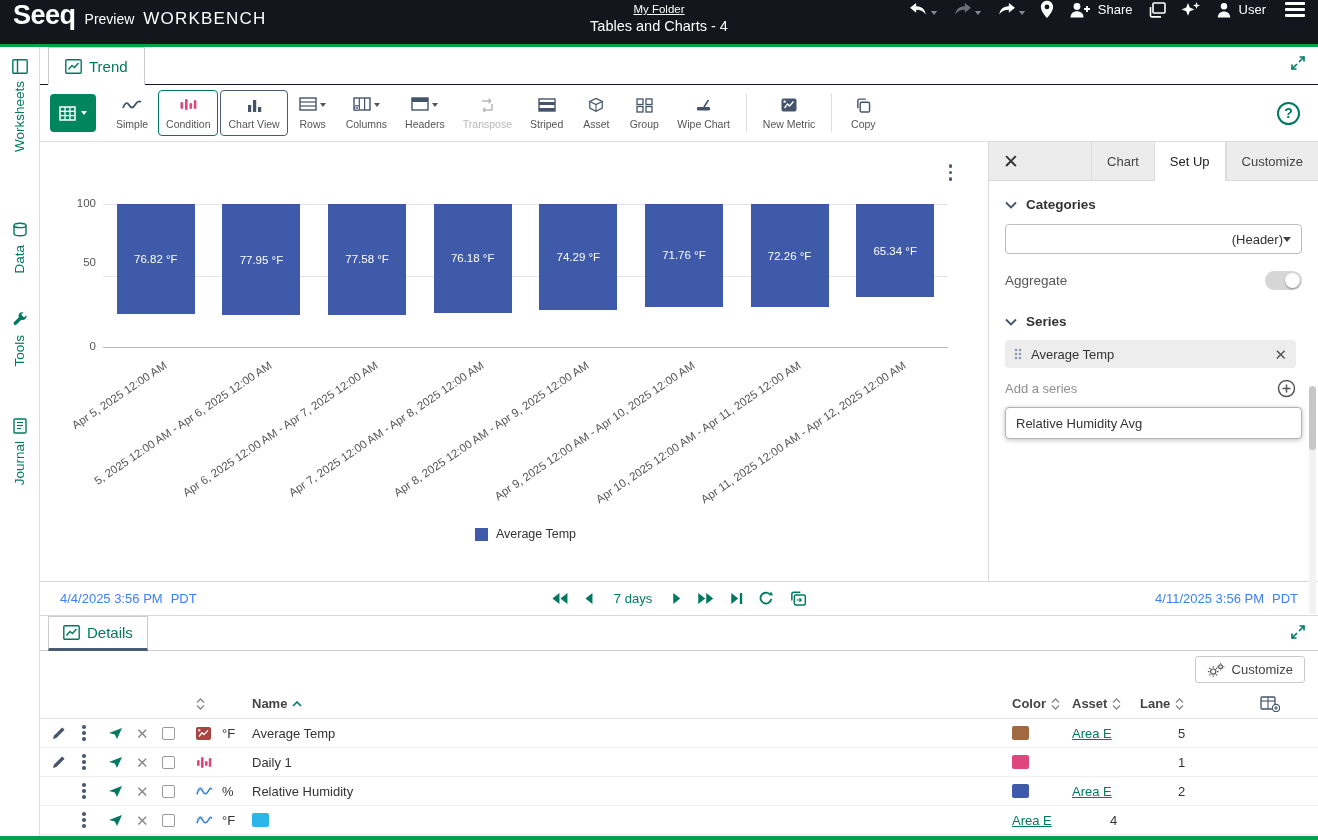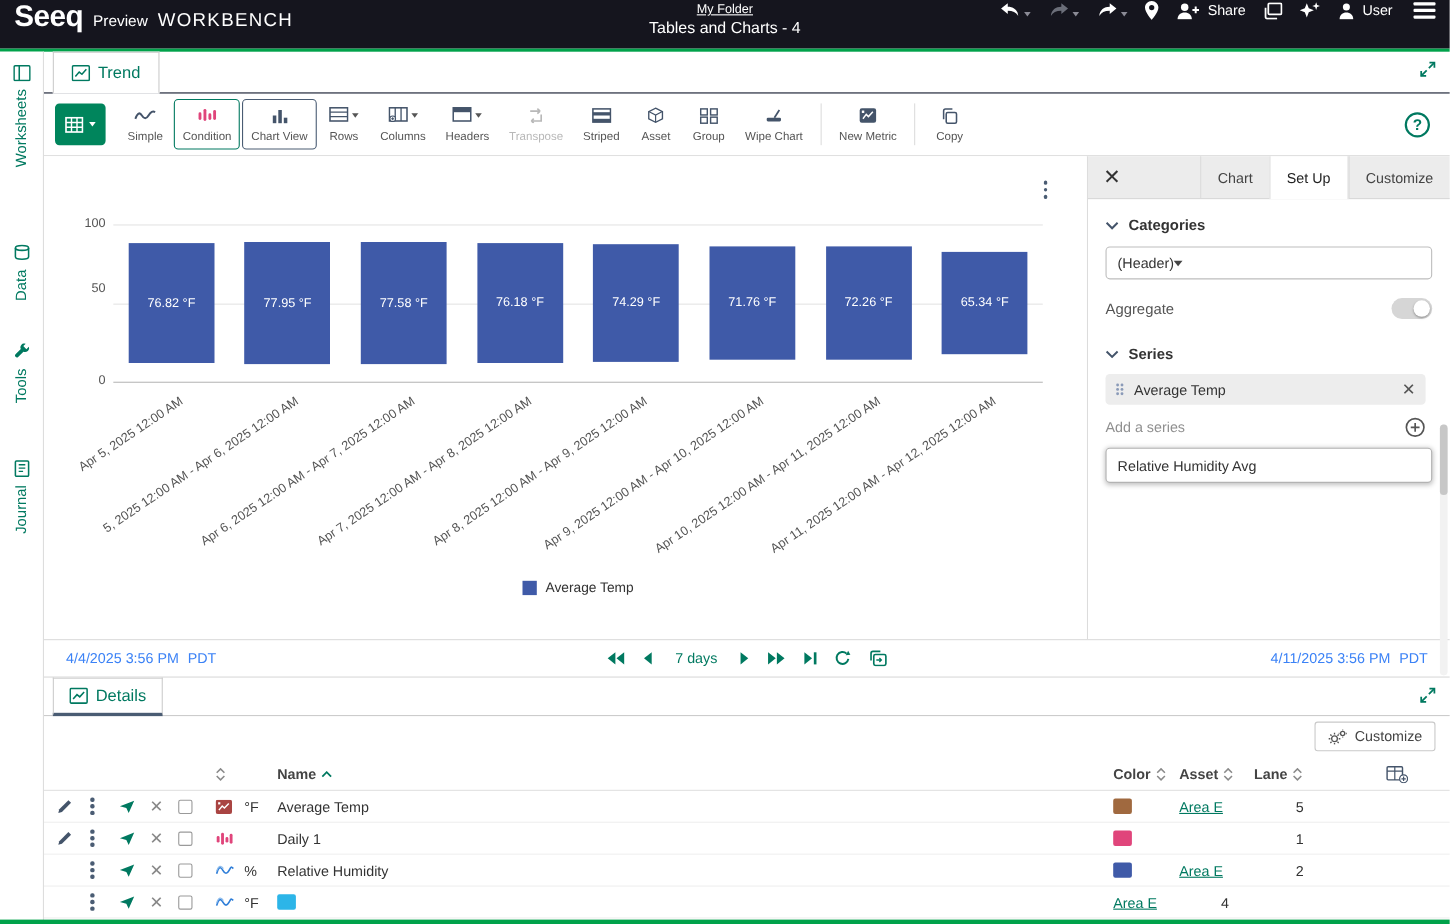--- a/index.html
+++ b/index.html
@@ -54,40 +54,40 @@
   .work-row{display:flex;height:440px;flex:none;border-bottom:1px solid #d9d9d9;min-width:0}
   .chart-area{flex:1;position:relative;min-width:0;background:#fff}
   .chart-menu{position:absolute;top:22px;right:36px;display:flex;flex-direction:column;gap:3px;cursor:pointer}
   .chart-menu i,.vdots i{width:3.5px;height:3.5px;border-radius:50%;background:#4a5c73;display:block}
   .plot-wrap{position:absolute;left:18px;right:40px;top:62px}
   .plot{position:relative;margin-left:45px;height:143px}
   .gl{position:absolute;left:0;right:0;height:1px;background:#e4e4e4}
   .gl.g100{top:0}.gl.g50{top:71.5px}.gl.g0{top:143px;background:#b9b9b9}
   .ytick{position:absolute;left:-45px;width:38px;text-align:right;font-size:11.5px;color:#555}
   .ytick.t100{top:-7px}.ytick.t50{top:52px}.ytick.t0{top:136px}
-  .bars-row{position:absolute;left:0;right:0;bottom:0;top:0;display:flex;align-items:center}
+  .bars-row{position:absolute;left:0;right:0;bottom:0;top:0;display:flex;align-items:flex-start}
   .bar-slot{flex:1;display:flex;justify-content:center}
   .bar{width:74%;max-width:78px;display:flex;align-items:center;justify-content:center;cursor:pointer}
   .bar-label{color:#fff;font-size:11.5px;white-space:nowrap}
   .x-labels{position:absolute;left:0;right:0;top:143px;height:175px}
   .x-label{position:absolute;top:12px;width:300px;text-align:right;font-size:11.5px;color:#555;transform:rotate(-34deg);transform-origin:100% 0;white-space:nowrap}
   .legend{position:absolute;left:63px;right:40px;top:385px;display:flex;justify-content:center;align-items:center;gap:8px}
   .legend-swatch{width:13px;height:13px}
   .legend-label{font-size:12.5px;color:#333}
 
   
   .setup-panel{width:330px;flex:none;border-left:1px solid #d9d9d9;display:flex;flex-direction:column;background:#fff}
   .panel-head{height:39px;background:#ececec;border-bottom:1px solid #d9d9d9;display:flex;align-items:stretch;flex:none}
   .panel-close{align-self:center;margin:0 10px 0 14px;font-size:19px;color:#333;cursor:pointer;line-height:1}
   .panel-tabs{margin-left:auto;display:flex}
   .ptab{display:flex;align-items:center;padding:0 15px;font-size:13px;color:#444;border-left:1px solid #ddd;cursor:pointer}
   .ptab.active{background:#fff;margin-bottom:-1px;border-right:1px solid #ddd;color:#222}
   .panel-body{position:relative;flex:1;padding:16px 16px}
   .section-head{display:flex;align-items:center;gap:9px;color:#333;font-size:13.5px;font-weight:bold;cursor:pointer}
-  .pdropdown{margin-top:12px;height:30px;border:1px solid #bdbdbd;border-radius:4px;display:flex;align-items:center;justify-content:flex-start;padding:0 10px;font-size:13px;color:#333;cursor:pointer;background:#fff}
+  .pdropdown{margin-top:12px;height:30px;border:1px solid #bdbdbd;border-radius:4px;display:flex;align-items:center;justify-content:flex-end;padding:0 10px;font-size:13px;color:#333;cursor:pointer;background:#fff}
   .dd-caret{width:0;height:0;border-left:4px solid transparent;border-right:4px solid transparent;border-top:5px solid #444}
   .agg-row{margin-top:17px;display:flex;align-items:center;justify-content:space-between}
   .agg-label{font-size:13.5px;color:#555}
   .toggle{width:37px;height:19px;border-radius:10px;background:#d6d6d6;position:relative;cursor:pointer}
   .toggle-knob{position:absolute;top:2px;right:2px;width:15px;height:15px;border-radius:50%;background:#fff;box-shadow:0 1px 2px rgba(0,0,0,.35)}
   .series-section{margin-top:24px}
   .series-item{margin-top:11px;background:#ededed;border-radius:4px;height:28px;display:flex;align-items:center;gap:9px;padding:0 9px;margin-right:6px}
   .si-name{flex:1;font-size:13px;color:#333}
   .si-x{font-size:15px;color:#555;cursor:pointer;line-height:1}
   .add-series{margin-top:11px;display:flex;align-items:center;justify-content:space-between;margin-right:6px}

